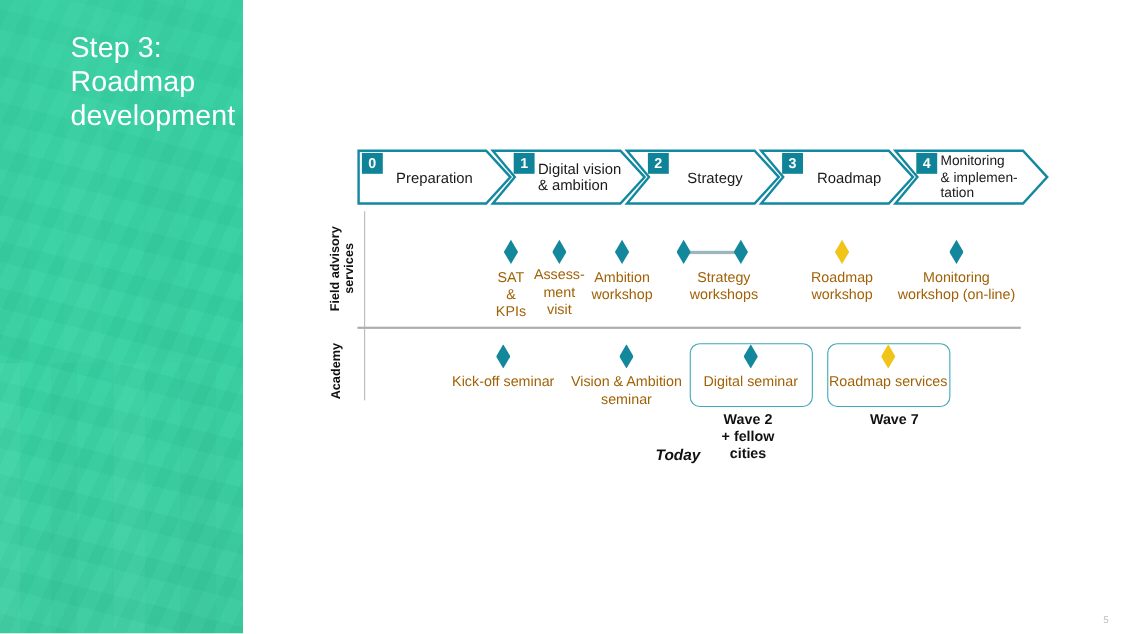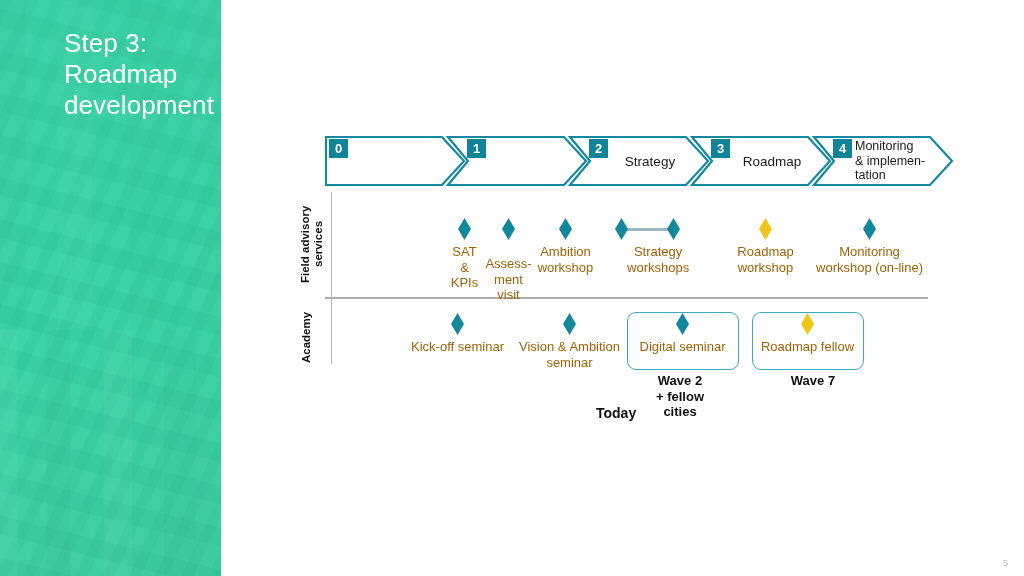--- a/index.html
+++ b/index.html
@@ -170,27 +170,30 @@
 
   <div class="watermark"></div>
 
   <div class="chev-bar">
 
     <div class="chev c0" style="left:0px;width:140px;">
       <svg width="140" height="50" viewBox="0 0 140 50" aria-hidden="true">
         <path d="M1,1 H117 L139,25 L117,49 H1 Z" fill="#ffffff" stroke="#1289a0" stroke-width="2.2"></path>
       </svg>
       <div class="badge">0</div>
+      <div class="clabel">Preparation</div>
     </div>
 
     <div class="chev c1" style="left:122px;width:140px;">
       <svg width="140" height="50" viewBox="0 0 140 50" aria-hidden="true">
         <path d="M1,1 H117 L139,25 L117,49 H1 L21,25 Z" fill="#ffffff" stroke="#1289a0" stroke-width="2.2"></path>
       </svg>
       <div class="badge" style="left:20px;">1</div>
+      <div class="clabel" style="left:42px;right:18px;justify-content:flex-start;">Digital vision
+&amp; ambition</div>
     </div>
 
     <div class="chev c2" style="left:244px;width:140px;">
       <svg width="140" height="50" viewBox="0 0 140 50" aria-hidden="true">
         <path d="M1,1 H117 L139,25 L117,49 H1 L21,25 Z" fill="#ffffff" stroke="#1289a0" stroke-width="2.2"></path>
       </svg>
       <div class="badge" style="left:20px;">2</div>
       <div class="clabel" style="left:40px;right:18px;">Strategy</div>
     </div>
 
@@ -226,21 +229,21 @@
       </div>
     <div class="ms-label" style="top:26px;width:60px;">SAT
 &amp;
 KPIs</div>
   </div>
 
   <div class="ms" style="left:481px;top:218px;width:55px;">
     <div class="diamond" style="top:0;">
         <i></i>
       </div>
-    <div class="ms-label" style="top:38px;width:62px;">Assess-
+    <div class="ms-label" style="top:24px;width:62px;">Assess-
 ment
 visit</div>
   </div>
 
   <div class="ms" style="left:538px;top:218px;width:55px;">
     <div class="diamond" style="top:0;">
         <i></i>
       </div>
     <div class="ms-label" style="top:26px;width:88px;">Ambition
 workshop</div>
@@ -300,20 +303,20 @@
   </div>
   <div class="wave-label" style="left:680px;top:373px;width:90px;text-align:center;">Wave 2
 + fellow
 cities</div>
 
   <div class="hl-box" style="left:752px;top:312px;width:110px;height:56px;"></div>
   <div class="ms" style="left:780px;top:313px;width:55px;">
     <div class="diamond gold" style="top:0;">
         <i></i>
       </div>
-    <div class="ms-label" style="top:26px;width:118px;">Roadmap fellow</div>
+    <div class="ms-label" style="top:26px;width:118px;">Roadmap services</div>
   </div>
   <div class="wave-label" style="left:813px;top:373px;width:80px;">Wave 7</div>
 
-  <div class="today" style="left:596px;top:405px;">Today</div>
+  <div class="today" style="left:596px;top:405px;font-style:italic;">Today</div>
 
   <div class="page-num">5</div>
 </div>
 
 </body></html>

